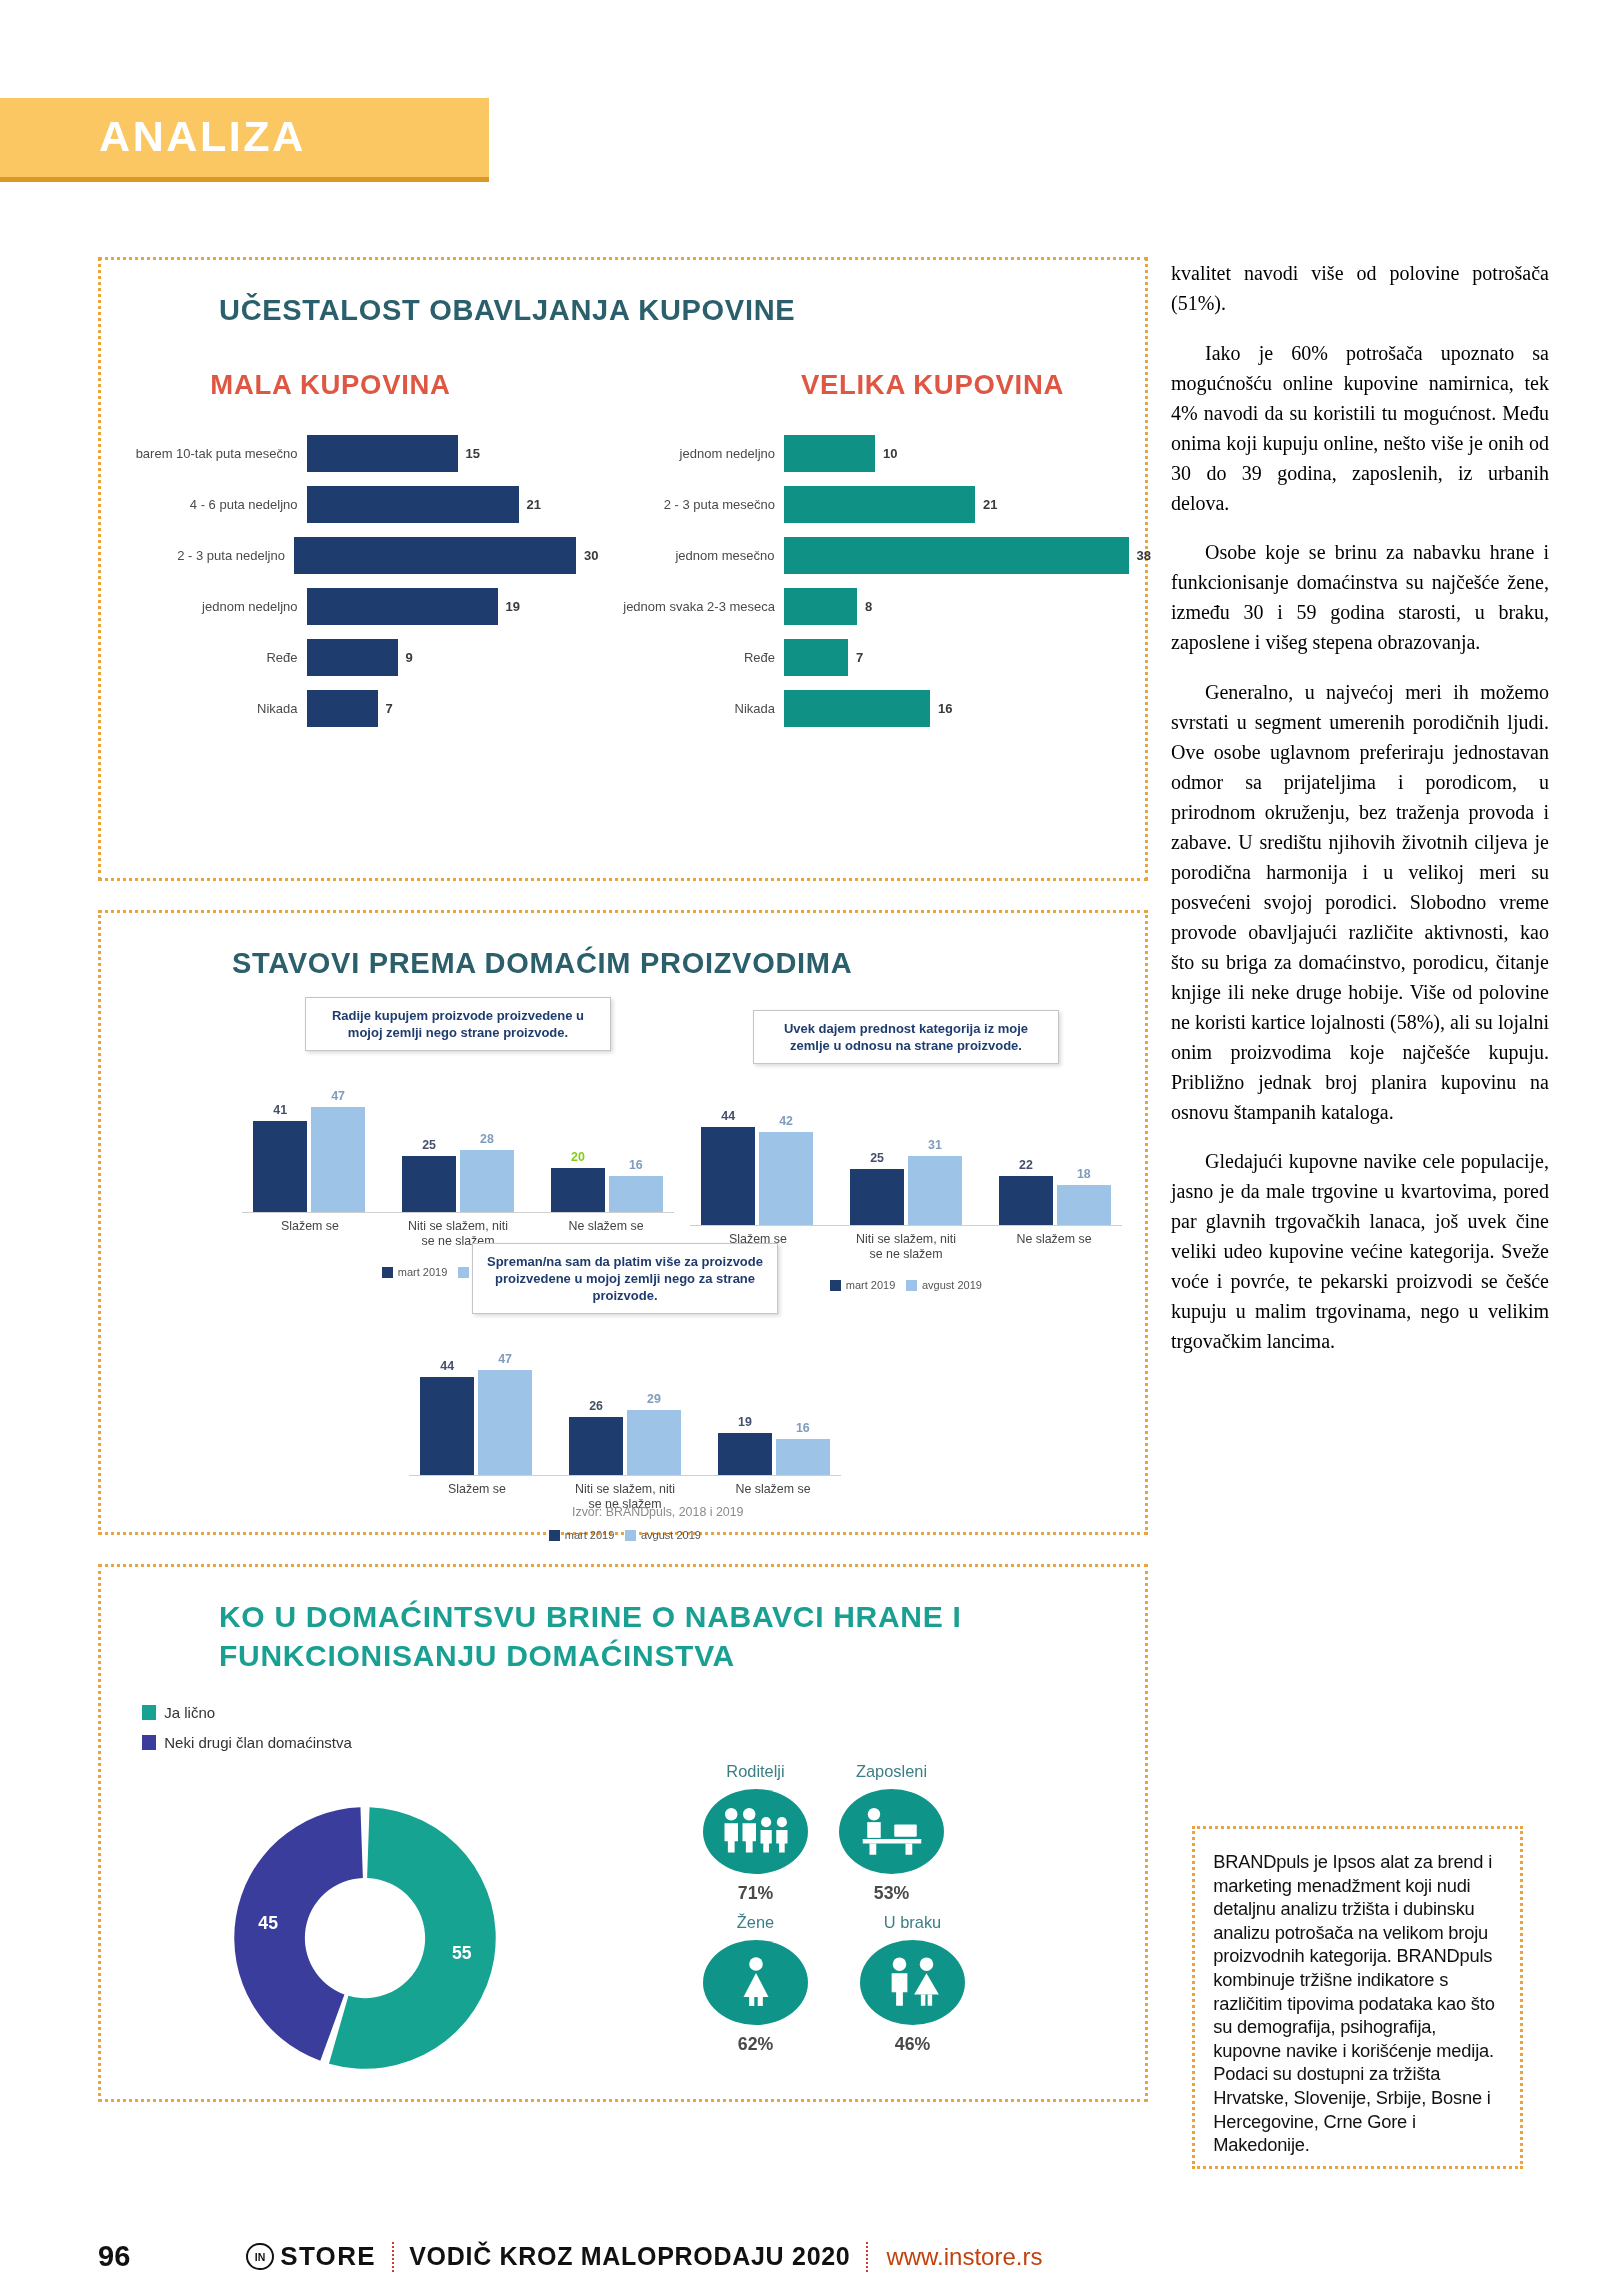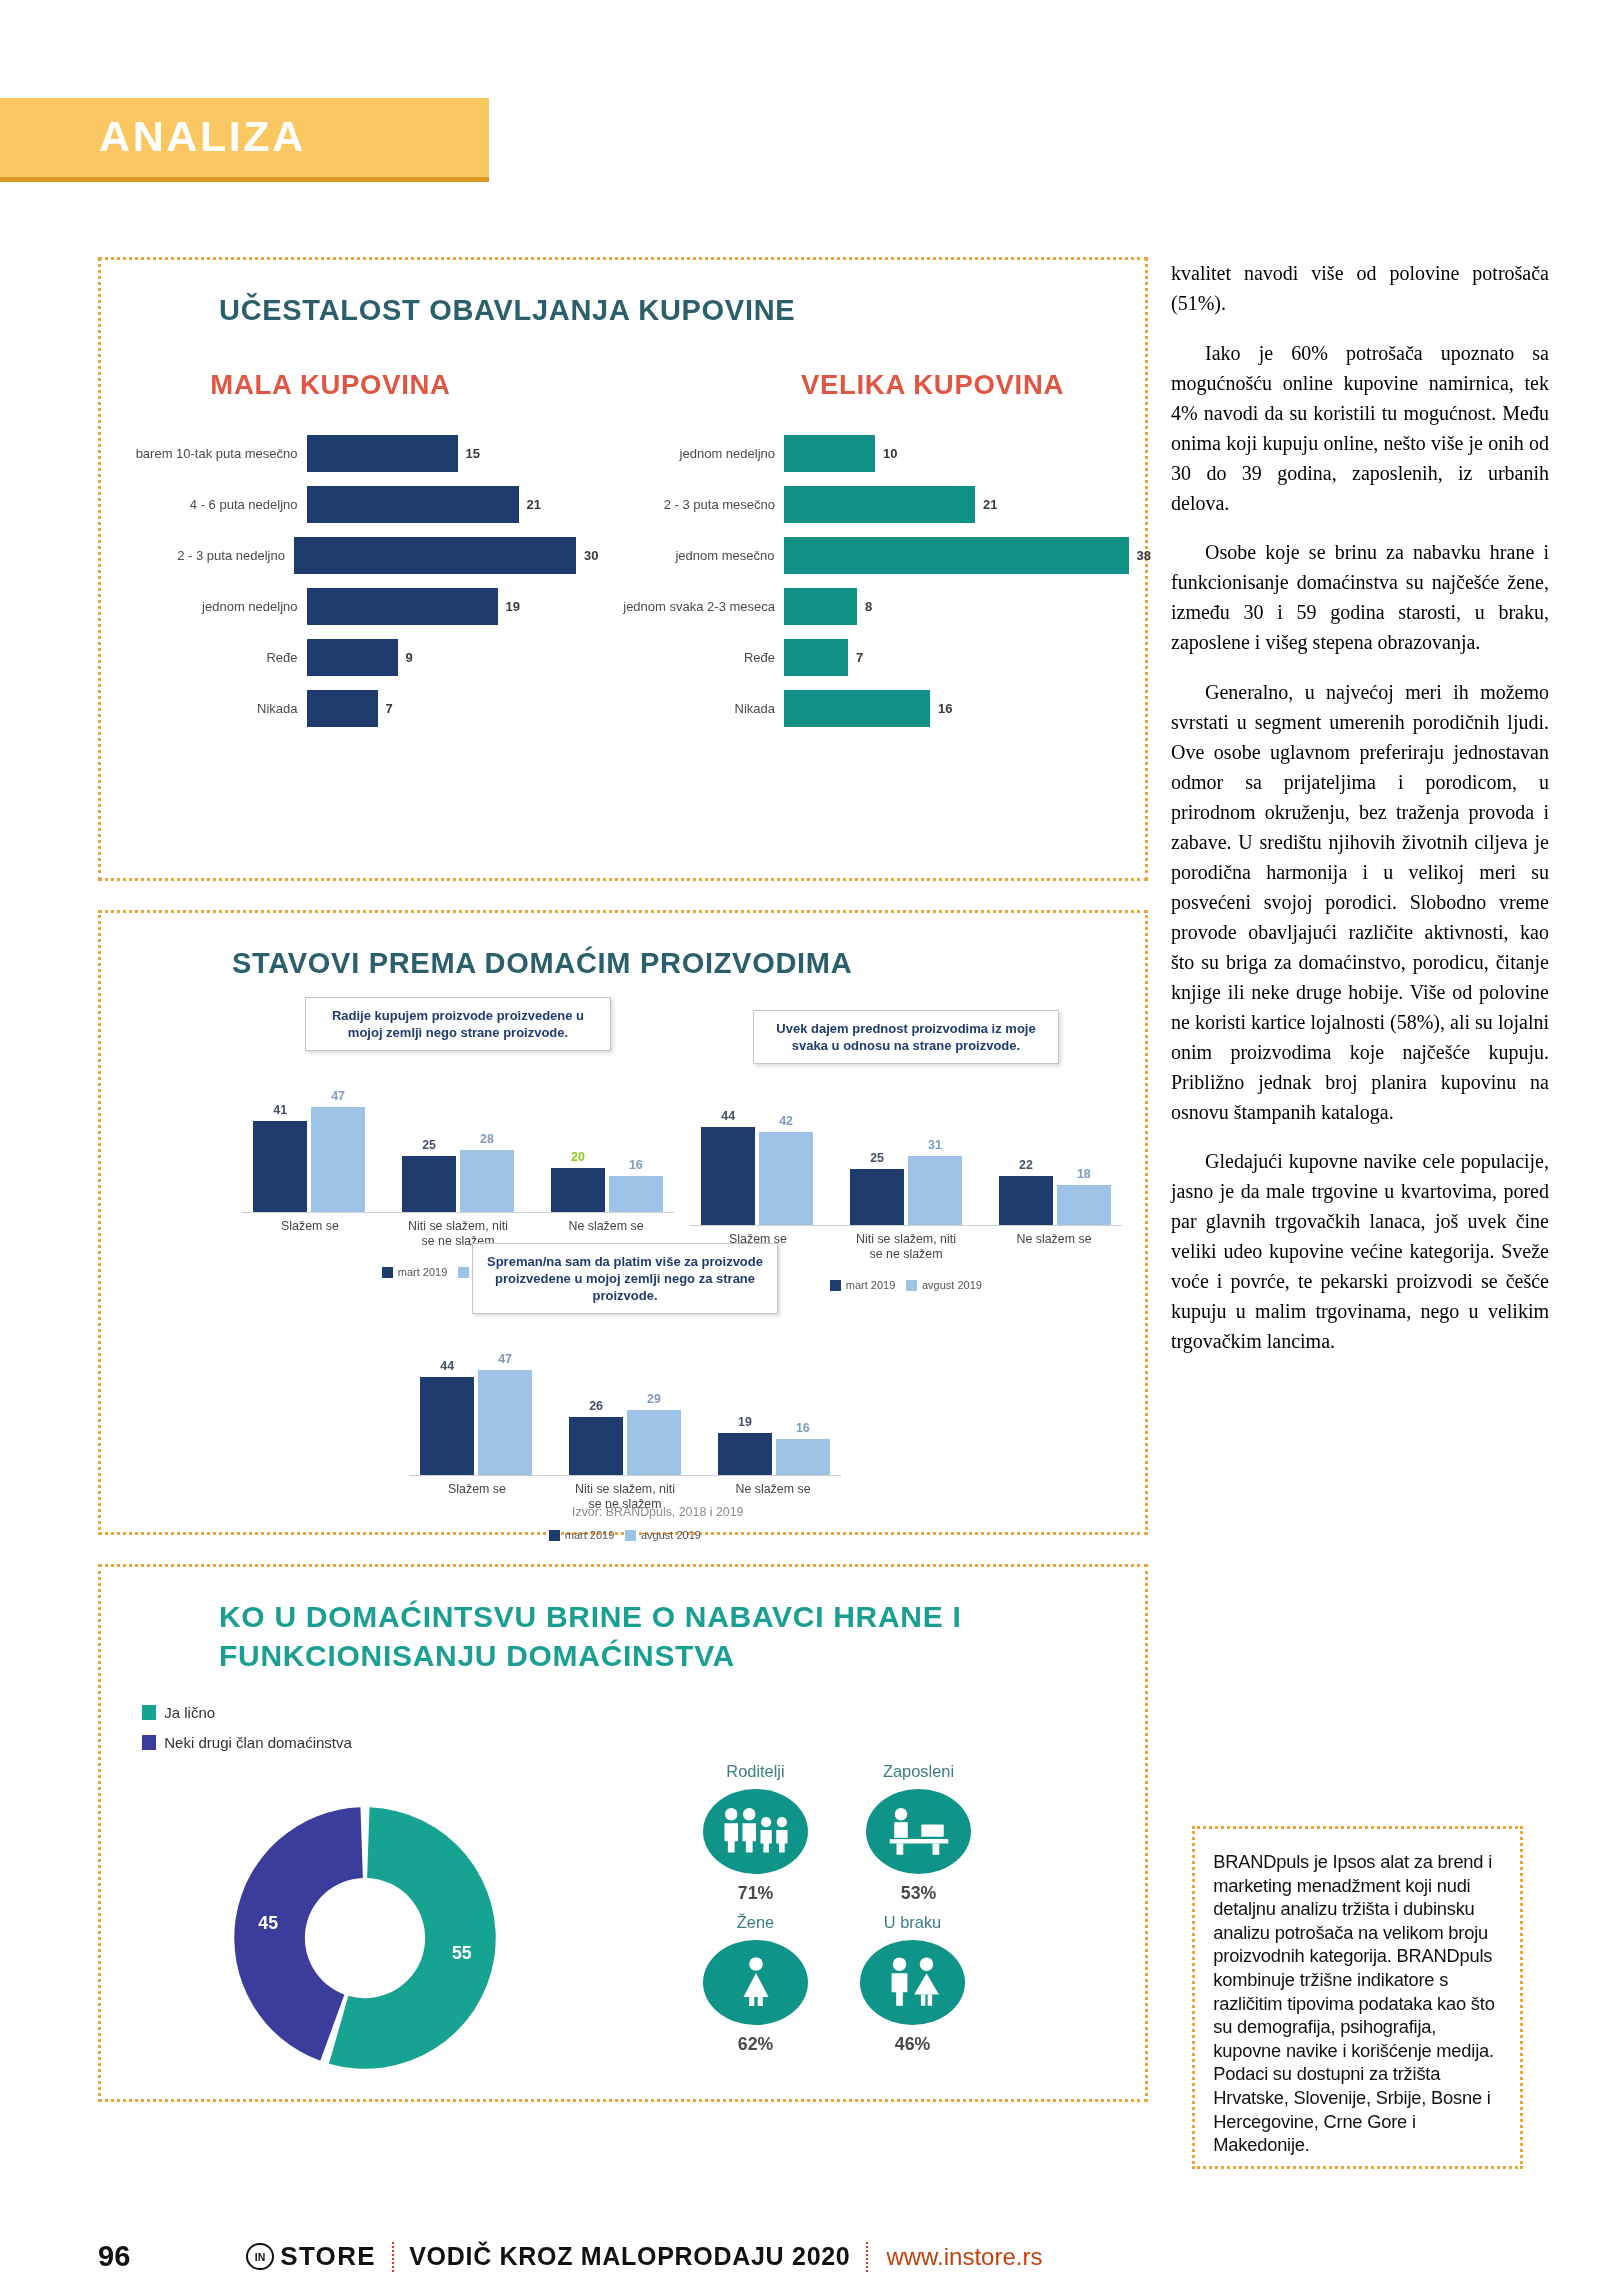--- a/index.html
+++ b/index.html
@@ -59,21 +59,21 @@
   .sw {display:inline-block; width:10.5px; height:10.5px; margin-right:5.2px;}
   .gsource {position:absolute; left:471px; top:592px; font-size:12.4px; color:#8a8a8a;}
 
   
   .hh-legend {position:absolute; left:41px; top:137px; font-size:15px; color:#333;}
   .hh-legend .item {display:flex; align-items:center; margin-bottom:13px;}
   .hh-legend .sw {width:14.4px; height:14.4px; margin-right:7.9px;}
   #donut-mount {position:absolute; left:130px; top:237px; width:268px; height:268px;}
   .stat {position:absolute; width:157px; text-align:center;}
   #stat0 {left:576px;  top:195px;}
-  #stat1 {left:739px; top:195px;}
+  #stat1 {left:712px; top:195px;}
   #stat2 {left:576px;  top:346px;}
   #stat3 {left:733px; top:346px;}
   .stat .lb  {font-size:16.4px; color:#3C7E86; margin-bottom:7.9px;}
   .stat .circ{width:105px; height:85px; border-radius:50%; background:#0E9488; margin:0 auto;
               display:flex; align-items:center; justify-content:center;}
   .stat .circ svg {width:72px; height:50px;}
   .stat .pct {margin-top:9.2px; font-size:17.7px; font-weight:bold; color:#4a4a4a;}
 
   
   .article {position:absolute; left:1171px; top:258px; width:378px;
@@ -219,21 +219,21 @@
             <span class="sw" style="background: rgb(31, 60, 110);"></span>
             <span>mart 2019</span>
           </span>
           <span class="item">
             <span class="sw" style="background: rgb(157, 195, 230);"></span>
             <span>avgust 2019</span>
           </span>
         </div>
       </div>
     <div class="gchart" id="gchartB">
-        <div class="gcaption">Uvek dajem prednost proizvodima iz moje svaka u odnosu na strane proizvode.</div>
+        <div class="gcaption">Uvek dajem prednost kategorija iz moje zemlje u odnosu na strane proizvode.</div>
         <div class="gbars">
           <div class="ggroup">
             <div class="gbar" style="height: 98px; background: rgb(31, 60, 110);">
               <div class="v" style="color: rgb(68, 80, 107);">44</div>
             </div>
             <div class="gbar" style="height: 93px; background: rgb(157, 195, 230);">
               <div class="v" style="color: rgb(127, 156, 189);">42</div>
             </div>
           </div>
           <div class="ggroup">

